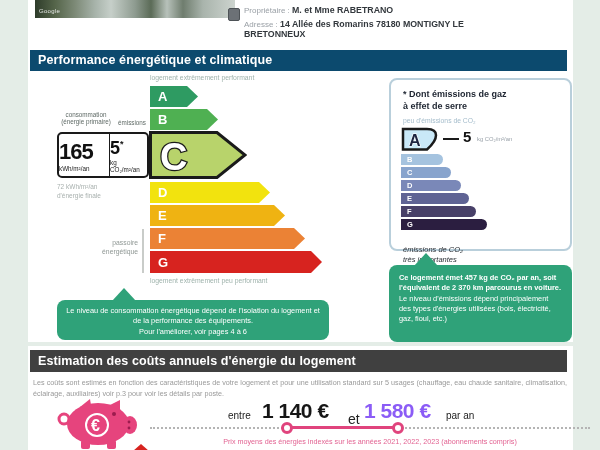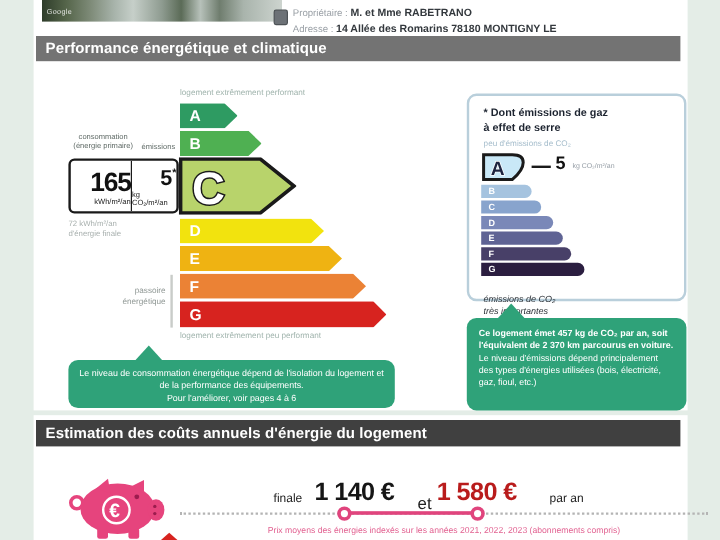--- a/index.html
+++ b/index.html
@@ -18,21 +18,21 @@
   .photo-google { left:39px; top:8px; font-size:6px; color:#fff; opacity:.85; letter-spacing:.3px; }
   .map-icon { left:228px; top:8px; width:12px; height:13px; background:#6c7176; border:1px solid #4d5256; border-radius:2px; }
   .hline { font-size:8px; color:#9aa0a6; }
   .hline b { font-size:8.8px; color:#33383d; }
   .owner-line { left:244px; top:5px; }
   .addr-line { left:244px; top:19px; }
 
   
   .banner { left:30px; width:537px; height:21px; color:#fff; font-weight:bold;
     font-size:12.5px; line-height:21px; padding-left:8px; letter-spacing:.1px; }
-  .banner-energy { top:30px; background:#737373; }
+  .banner-energy { top:50px; background:#0c4a6e; }
   .banner-cost { top:350px; background:#404040; height:22px; line-height:22px; }
 
   
   .cap { font-size:6.8px; color:#9fb3ac; }
   .cap-top { left:150px; top:74px; }
   .cap-bottom { left:150px; top:277px; }
   .e-arrow { left:150px; color:#fff; font-weight:bold; font-size:13px;
     padding-left:8px; display:flex; align-items:center;
     clip-path:polygon(0 0, calc(100% - 11px) 0, 100% 50%, calc(100% - 11px) 100%, 0 100%); }
   .e-a { top:86px;  height:21px; width:48px;  background:#2e9b62; }
@@ -41,21 +41,21 @@
   .e-e { top:205px; height:21px; width:135px; background:#efb312; }
   .e-f { top:228px; height:21px; width:155px; background:#eb8235; }
   .e-g { top:251px; height:22px; width:172px; background:#d7231f; }
   .c-svg { left:149px; top:131px; }
 
   .lbl-scale { font-size:6.3px; color:#5f6a66; text-align:center; }
   .lbl-conso { left:48px; top:111px; width:76px; }
   .lbl-emis  { left:112px; top:119px; width:40px; }
   .value-box { left:57px; top:132px; width:92px; height:46px; background:#fff;
     border:2px solid #1a1a1a; border-radius:5px; display:flex; overflow:hidden; }
-  .vb-cell { display:flex; flex-direction:column; align-items:flex-end; justify-content:center; padding-top:2px; }
+  .vb-cell { display:flex; flex-direction:column; align-items:flex-start; justify-content:center; padding-top:2px; }
   .vb-left { flex:1.35; border-right:1.5px solid #1a1a1a; }
   .vb-right { flex:1; }
   .vb-num { font-size:22px; font-weight:bold; color:#111; letter-spacing:-1px; line-height:1; }
   .vb-num-s { font-size:18px; font-weight:bold; color:#111; line-height:1; }
   .vb-num-s sup { font-size:9px; }
   .vb-unit { font-size:6.3px; color:#222; margin-top:2px; }
   .final-note { left:57px; top:183px; font-size:6.5px; color:#a8b0ae; line-height:1.35; }
   .sieve-line { left:142px; top:229px; width:2px; height:44px; background:#c9ccc9; }
   .sieve-label { left:86px; top:239px; width:52px; text-align:right; font-size:6.8px; color:#8f9794; line-height:1.3; }
 
@@ -89,22 +89,22 @@
   .tt-bold { font-weight:bold;margin-top:20px; }
 
   
   .cost-desc { left:33px; top:377px; width:534px; font-size:7.2px; color:#999; text-align:justify; line-height:1.55; }
   .piggy { left:50px; top:398px; }
   .red-hint { left:133px; top:444px; width:0; height:0; border-left:8px solid transparent;
     border-right:8px solid transparent; border-bottom:7px solid #d7231f; }
   .c-entre { left:228px; top:410px; font-size:10px; color:#222; }
   .c-min { left:262px; top:399px; font-size:21px; font-weight:bold; color:#161616; letter-spacing:-.5px; }
   .c-et { left:348px; top:411px; font-size:14px; color:#222; }
-  .c-max { left:364px; top:399px; font-size:21px; font-weight:bold; color:#b91c1c; letter-spacing:-.5px; }
-  .c-paran { left:446px; top:410px; font-size:10px; color:#222;margin-left:12px; }
+  .c-max { left:364px; top:399px; font-size:21px; font-weight:bold; color:#8b5cf6; letter-spacing:-.5px; }
+  .c-paran { left:446px; top:410px; font-size:10px; color:#222; }
   .slider-dots { left:150px; top:427px; width:440px; border-top:2px dotted #b4b4b4; }
   .slider-solid { left:287px; top:426px; width:111px; height:3px; background:#e0447d; }
   .dot { width:12px; height:12px; border-radius:50%; background:#fff; border:3px solid #e0447d; top:422px; }
   .dot1 { left:281px; } .dot2 { left:392px; }
   .footnote { left:150px; top:437px; width:440px; text-align:center; font-size:7.2px; color:#e26392; }
 </style>
 </head>
 <body>
 
 <div class="page">
@@ -208,38 +208,39 @@
   <div class="abs tri tri-right"></div>
   <div class="abs tooltip tooltip-right">
     <span class="tt-bold">Ce logement émet 457 kg de CO₂ par an, soit l'équivalent de 2 370 km parcourus en voiture.</span>
     <span>Le niveau d'émissions dépend principalement des types d'énergies utilisées (bois, électricité, gaz, fioul, etc.)</span>
   </div>
   <div class="abs tri tri-left"></div>
   <div class="abs tooltip tooltip-left preline">Le niveau de consommation énergétique dépend de l'isolation du logement et de la performance des équipements.
 Pour l'améliorer, voir pages 4 à 6</div>
 
   <div class="abs banner banner-cost">Estimation des coûts annuels d'énergie du logement</div>
+  <div class="abs cost-desc">Les coûts sont estimés en fonction des caractéristiques de votre logement et pour une utilisation standard sur 5 usages (chauffage, eau chaude sanitaire, climatisation, éclairage, auxiliaires) voir p.3 pour voir les détails par poste.</div>
 
   <svg class="abs piggy" width="92" height="52" viewBox="0 0 92 52">
     <circle cx="14" cy="21" r="5" fill="none" stroke="#e6447d" stroke-width="3"></circle>
     <ellipse cx="48" cy="26" rx="31" ry="21" fill="#e6447d"></ellipse>
     <polygon points="30,9 40,1 42,13" fill="#e6447d"></polygon>
     <polygon points="60,7 70,2 70,13" fill="#e6447d"></polygon>
     <rect x="31" y="42" width="9" height="9" rx="2" fill="#e6447d"></rect>
     <rect x="57" y="42" width="9" height="9" rx="2" fill="#e6447d"></rect>
     <ellipse cx="80" cy="27" rx="7" ry="9" fill="#e6447d"></ellipse>
     <circle cx="79" cy="24" r="1.4" fill="#9c1c4e"></circle>
     <circle cx="79" cy="30" r="1.4" fill="#9c1c4e"></circle>
     <circle cx="64" cy="16" r="2" fill="#9c1c4e"></circle>
     <circle cx="47" cy="27" r="11" fill="none" stroke="#ffffff" stroke-width="2"></circle>
     <text x="41" y="33" font-family="Liberation Sans, sans-serif" font-size="16" font-weight="bold" fill="#ffffff">€</text>
   </svg>
   <div class="abs red-hint"></div>
 
-  <span class="abs c-entre">finale</span>
+  <span class="abs c-entre">entre</span>
   <span class="abs c-min">1 140 €</span>
   <span class="abs c-et">et</span>
   <span class="abs c-max">1 580 €</span>
   <span class="abs c-paran">par an</span>
 
   <div class="abs slider-dots"></div>
   <div class="abs slider-solid"></div>
   <div class="abs dot dot1"></div>
   <div class="abs dot dot2"></div>
   <div class="abs footnote">Prix moyens des énergies indexés sur les années 2021, 2022, 2023 (abonnements compris)</div>

